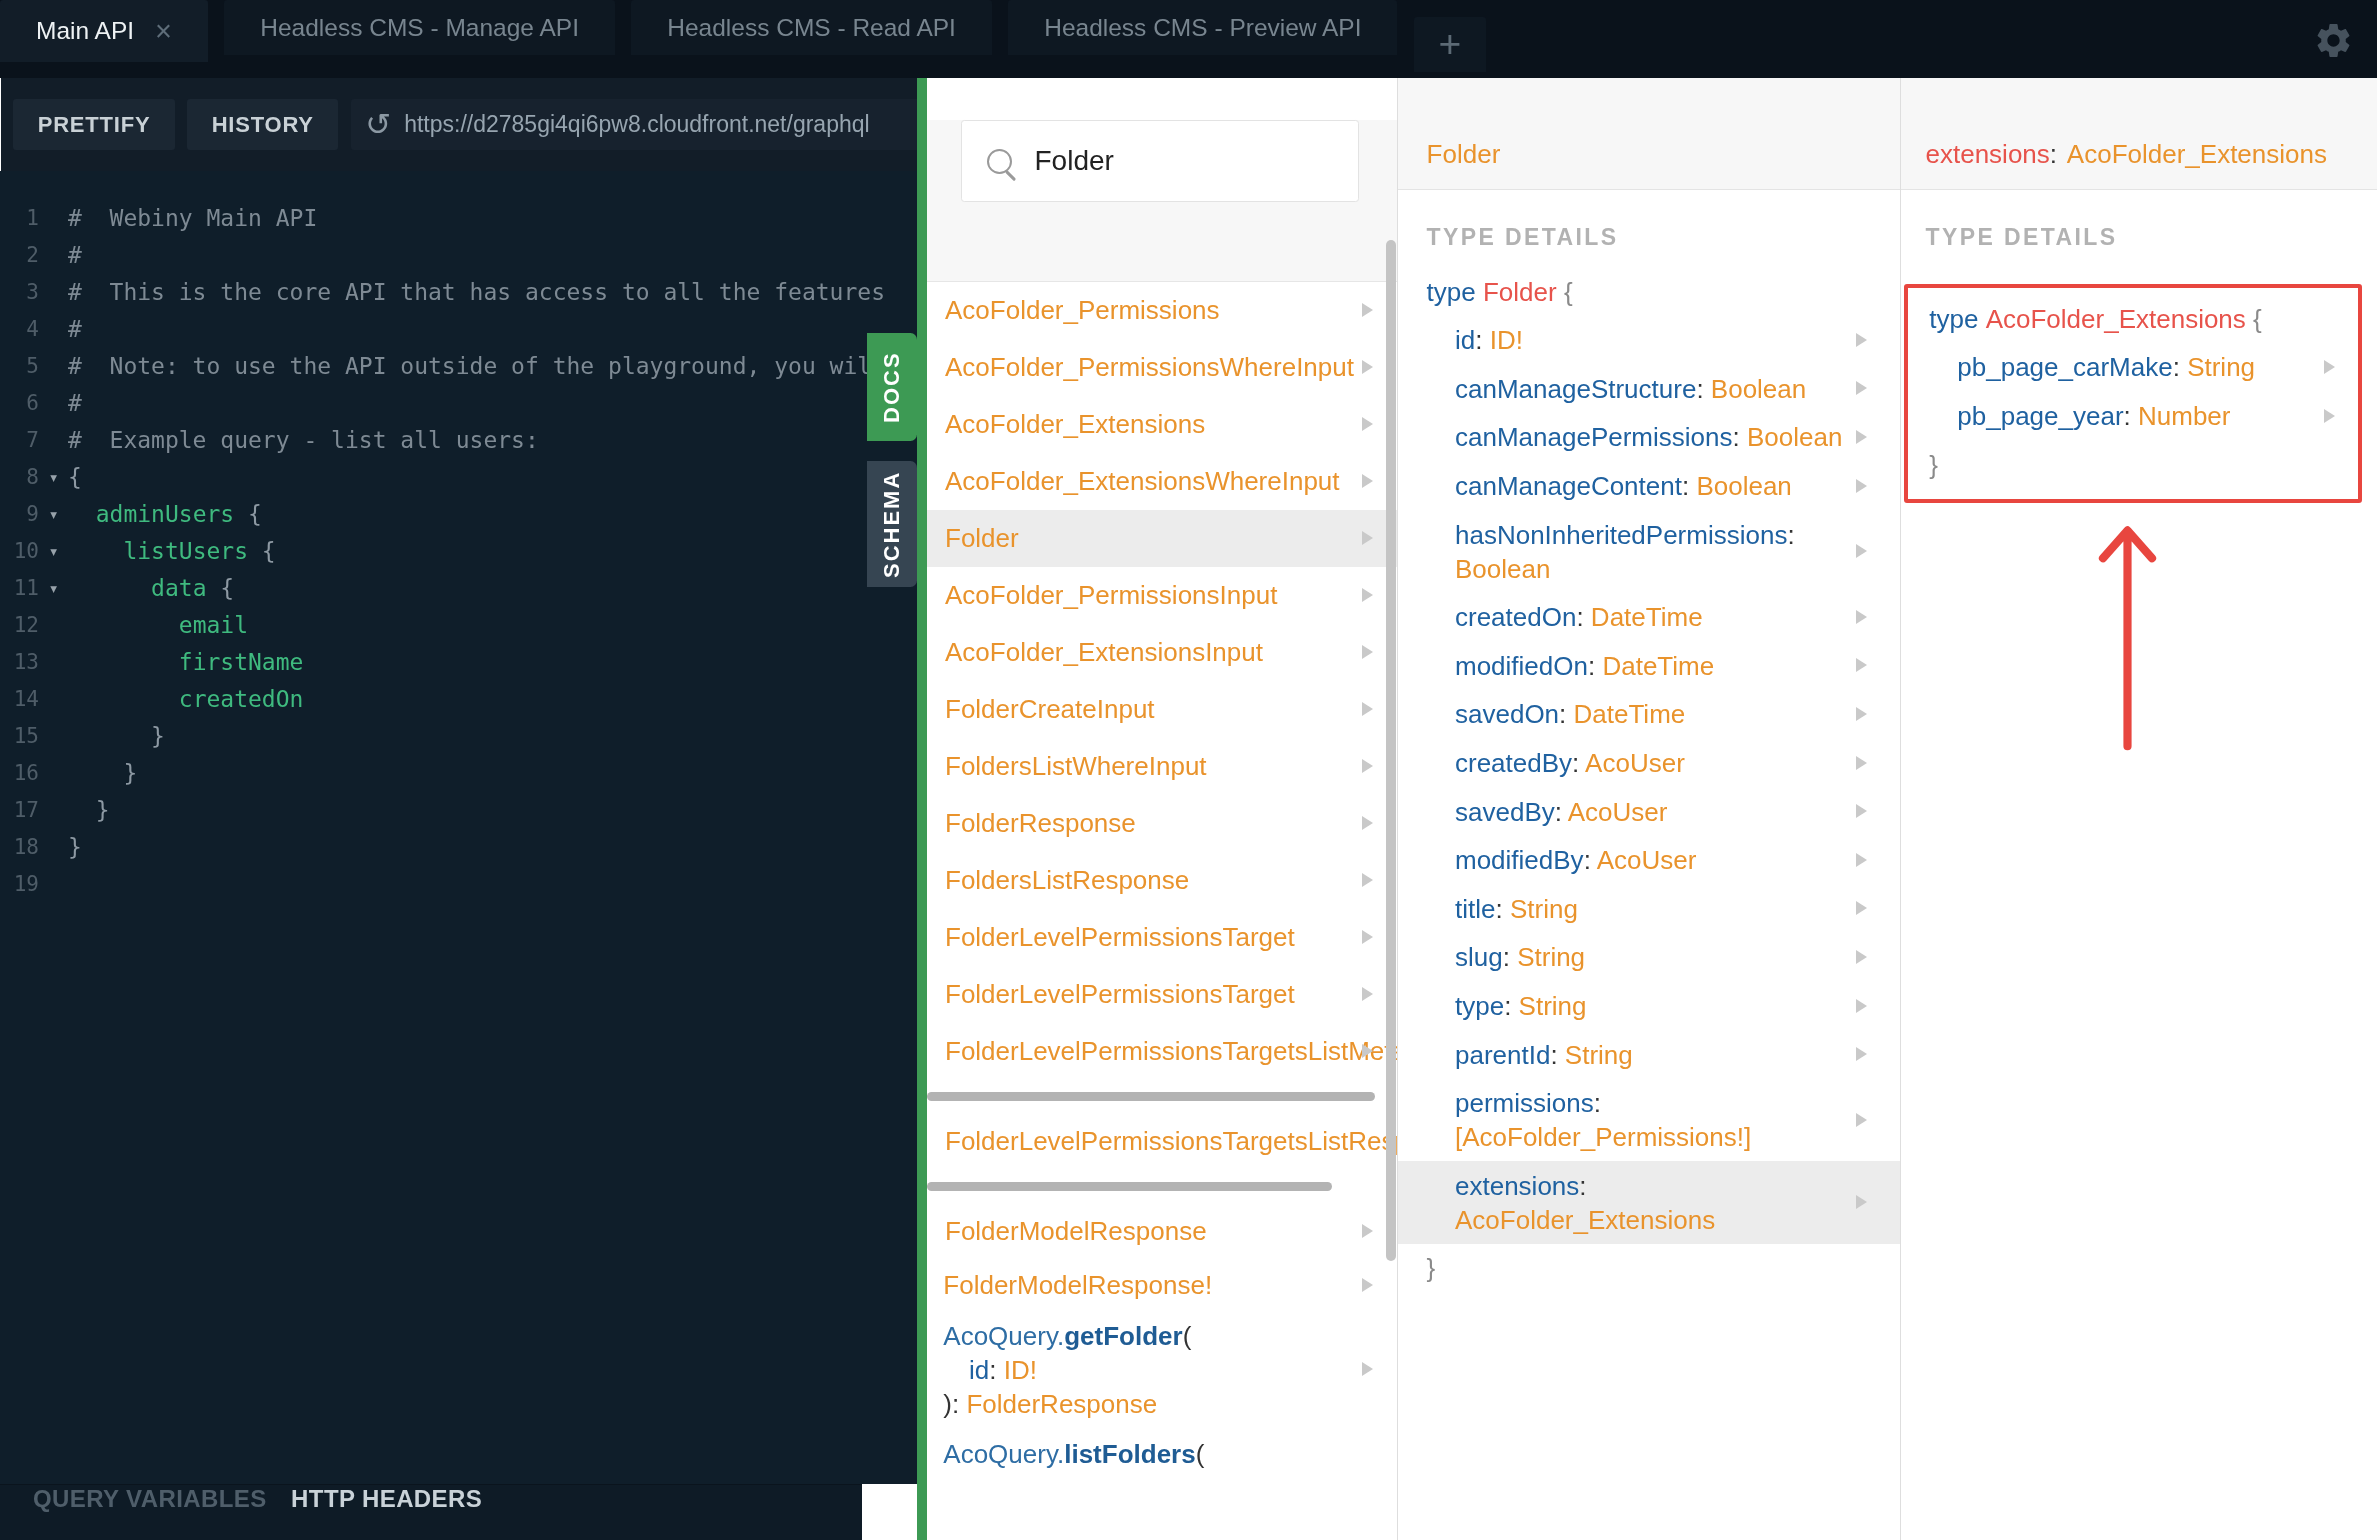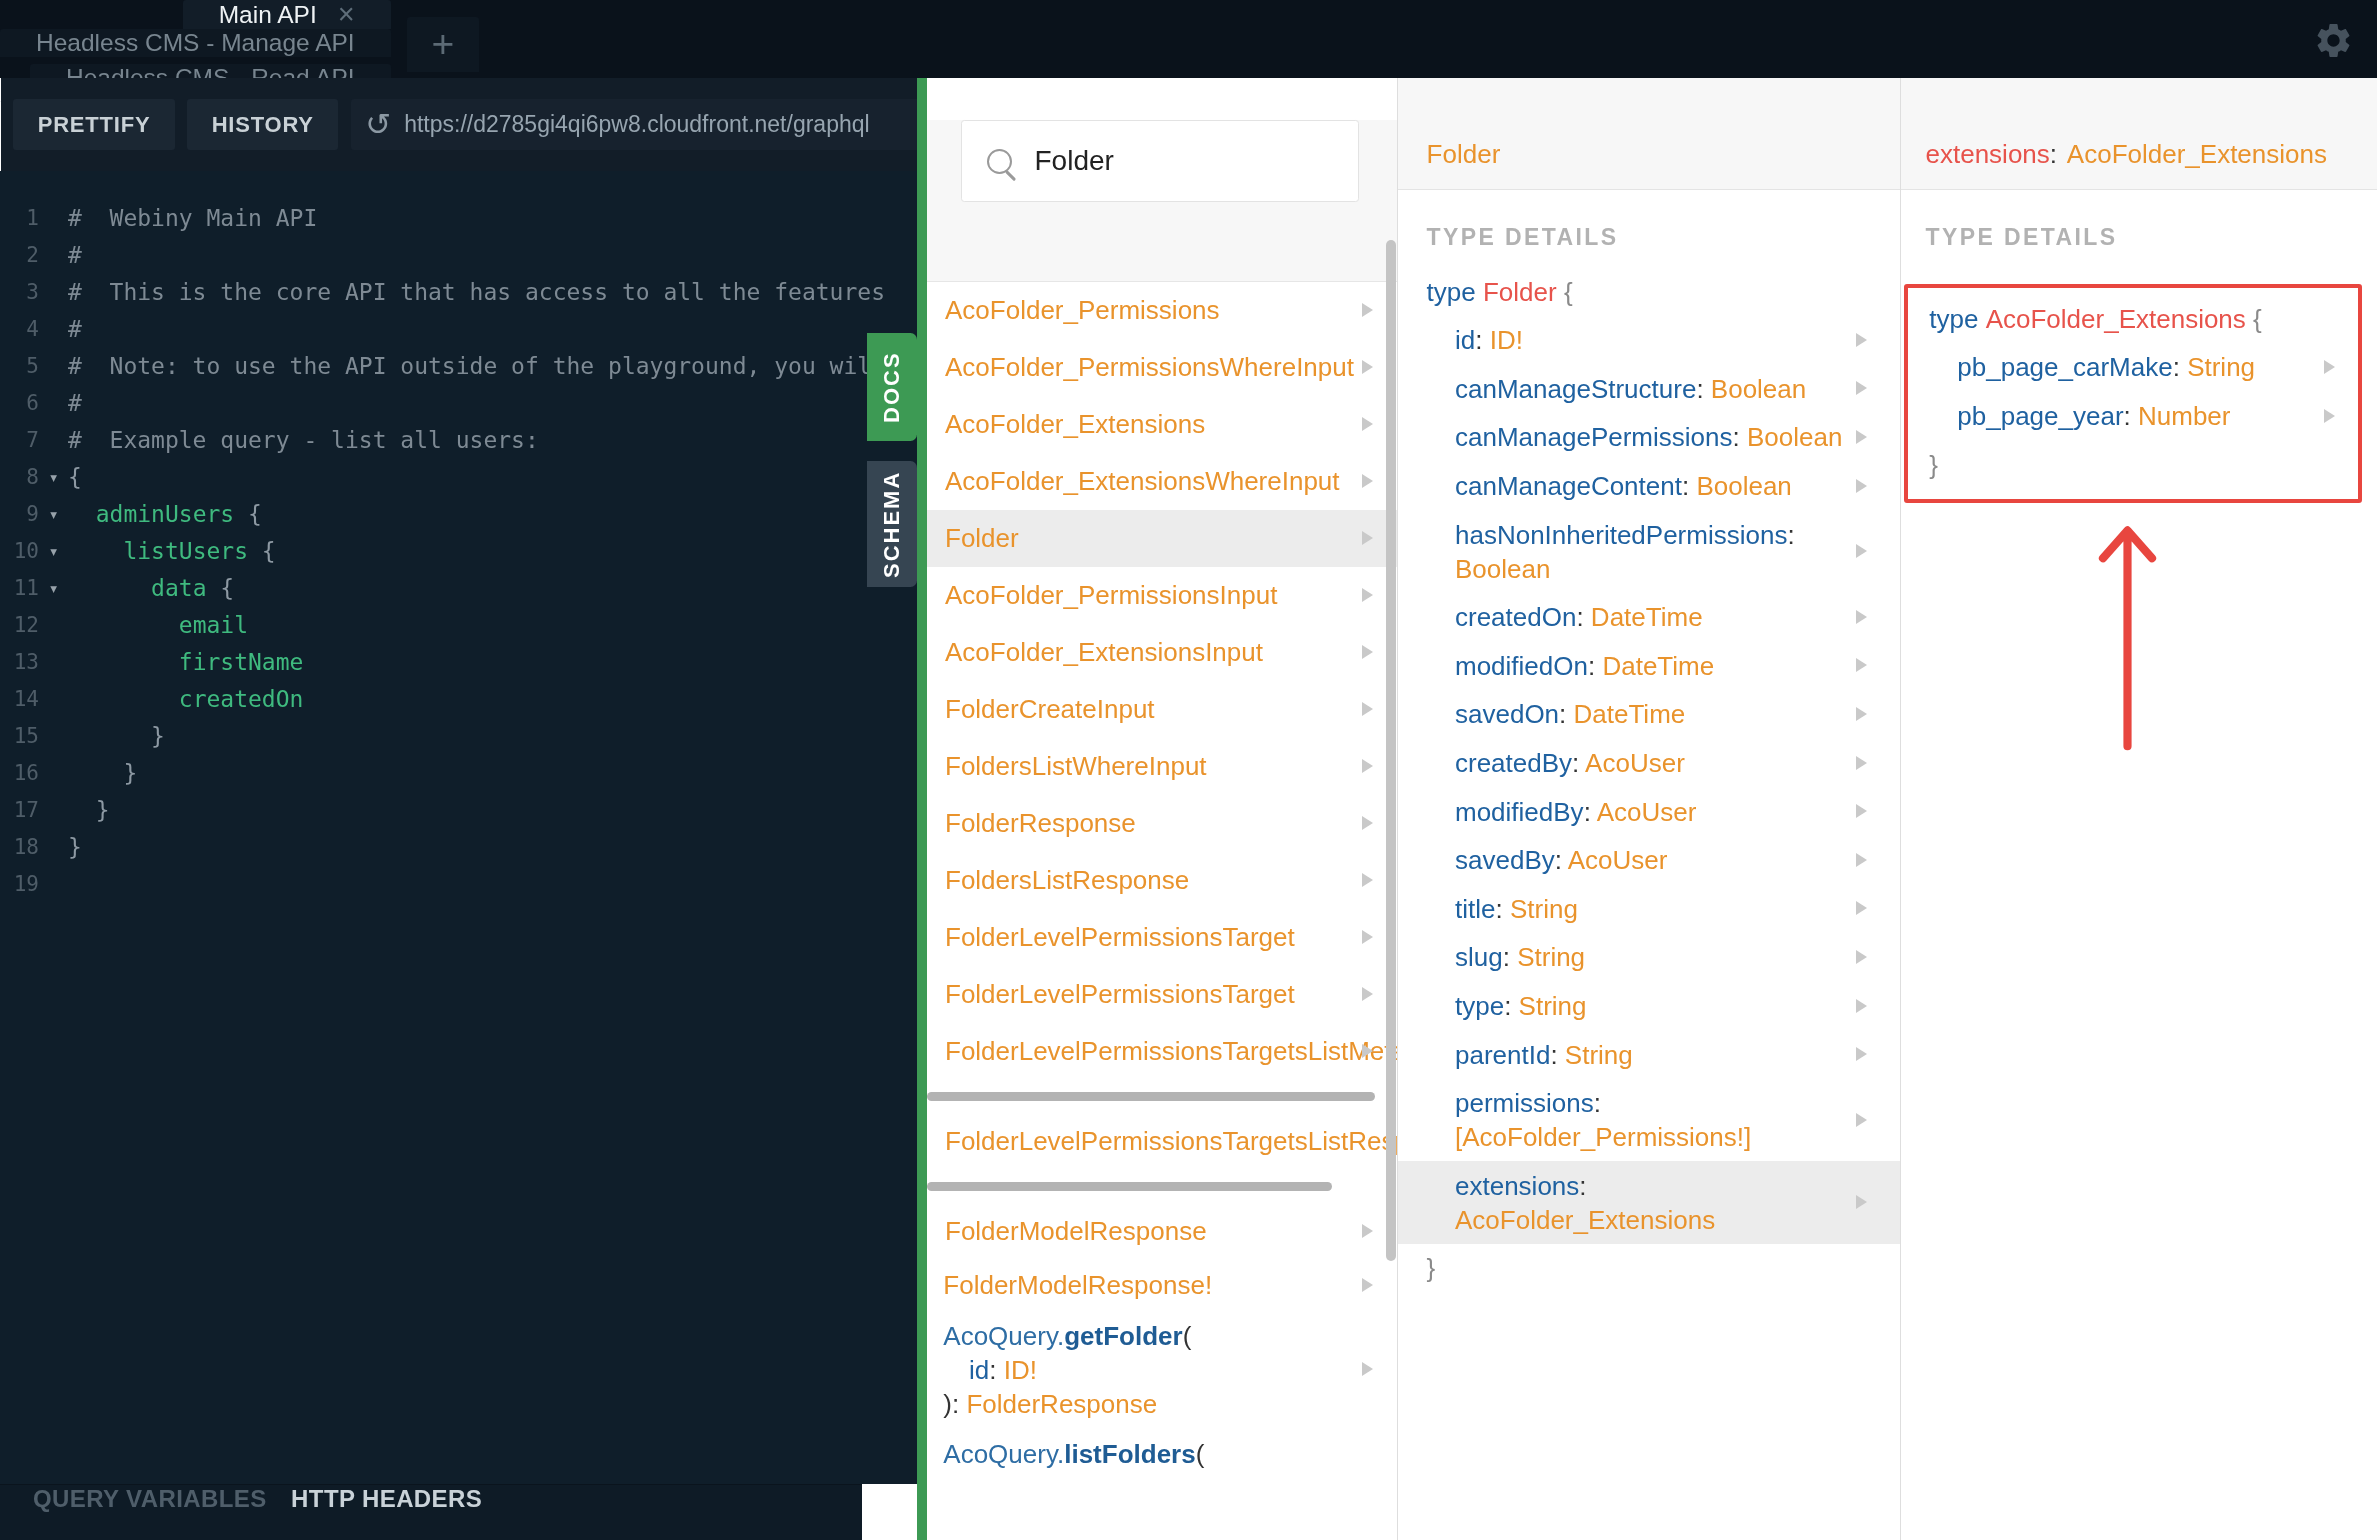--- a/index.html
+++ b/index.html
@@ -3,21 +3,21 @@
 <meta charset="utf-8">
 <style>
   html,body{margin:0;padding:0;background:#ffffff;}
   body{width:2377px;height:1540px;position:relative;overflow:hidden;
        font-family:"Liberation Sans",sans-serif;-webkit-font-smoothing:antialiased;}
   #canvas{position:absolute;inset:0;width:2377px;height:1540px;background:#ffffff;}
 
   
   .tabbar{position:absolute;left:0;top:0;width:2377px;height:78px;background:#0a121b;
           display:flex;align-items:flex-end;}
-  .tabs{display:flex;align-items:flex-end;height:78px;flex-direction:column;}
+  .tabs{display:flex;align-items:flex-start;height:78px;}
   .tab{height:62px;margin-right:16.3px;padding:0 36px;border-radius:3.3px 3.3px 0 0;
        background:#0e1822;color:#78858f;font-size:24.5px;display:flex;align-items:center;gap:21px;
        white-space:nowrap;}
   .tab.active{background:#121d28;color:#eef2f4;height:62px;}
   .tab:not(.active){height:55px;margin-bottom:6.5px;}
   .tab-close{color:#5e6d79;font-size:29px;line-height:1;cursor:pointer;}
   .tab-plus{width:72px;height:55px;margin-bottom:6.5px;border-radius:3.3px 3.3px 0 0;background:#0e1822;
             color:#5c6a75;font-size:39px;font-weight:300;display:flex;align-items:center;justify-content:center;}
   .gear{position:absolute;right:23px;top:19.6px;width:41px;height:41px;}
   .gear svg{width:41px;height:41px;fill:#46525d;}
@@ -292,22 +292,22 @@
     <div id="folder-fields">
         <div class="f-row"><span class="tk-nm">id</span><span class="tk-pc">: </span><span class="tk-ty">ID!</span><span class="arr"></span></div>
         <div class="f-row"><span class="tk-nm">canManageStructure</span><span class="tk-pc">: </span><span class="tk-ty">Boolean</span><span class="arr"></span></div>
         <div class="f-row"><span class="tk-nm">canManagePermissions</span><span class="tk-pc">: </span><span class="tk-ty">Boolean</span><span class="arr"></span></div>
         <div class="f-row"><span class="tk-nm">canManageContent</span><span class="tk-pc">: </span><span class="tk-ty">Boolean</span><span class="arr"></span></div>
         <div class="f-row"><span class="tk-nm">hasNonInheritedPermissions</span><span class="tk-pc">: </span><span class="tk-ty">Boolean</span><span class="arr"></span></div>
         <div class="f-row"><span class="tk-nm">createdOn</span><span class="tk-pc">: </span><span class="tk-ty">DateTime</span><span class="arr"></span></div>
         <div class="f-row"><span class="tk-nm">modifiedOn</span><span class="tk-pc">: </span><span class="tk-ty">DateTime</span><span class="arr"></span></div>
         <div class="f-row"><span class="tk-nm">savedOn</span><span class="tk-pc">: </span><span class="tk-ty">DateTime</span><span class="arr"></span></div>
         <div class="f-row"><span class="tk-nm">createdBy</span><span class="tk-pc">: </span><span class="tk-ty">AcoUser</span><span class="arr"></span></div>
+        <div class="f-row"><span class="tk-nm">savedBy</span><span class="tk-pc">: </span><span class="tk-ty">AcoUser</span><span class="arr"></span></div>
         <div class="f-row"><span class="tk-nm">modifiedBy</span><span class="tk-pc">: </span><span class="tk-ty">AcoUser</span><span class="arr"></span></div>
-        <div class="f-row"><span class="tk-nm">savedBy</span><span class="tk-pc">: </span><span class="tk-ty">AcoUser</span><span class="arr"></span></div>
         <div class="f-row"><span class="tk-nm">title</span><span class="tk-pc">: </span><span class="tk-ty">String</span><span class="arr"></span></div>
         <div class="f-row"><span class="tk-nm">slug</span><span class="tk-pc">: </span><span class="tk-ty">String</span><span class="arr"></span></div>
         <div class="f-row"><span class="tk-nm">type</span><span class="tk-pc">: </span><span class="tk-ty">String</span><span class="arr"></span></div>
         <div class="f-row"><span class="tk-nm">parentId</span><span class="tk-pc">: </span><span class="tk-ty">String</span><span class="arr"></span></div>
         <div class="f-row"><span class="tk-nm">permissions</span><span class="tk-pc">: </span><span class="tk-ty">[AcoFolder_Permissions!]</span><span class="arr"></span></div>
         <div class="f-row selected"><span class="tk-nm">extensions</span><span class="tk-pc">: </span><span class="tk-ty">AcoFolder_Extensions</span><span class="arr"></span></div>
       </div>
     <div class="f-close">}</div>
   </div>
 

